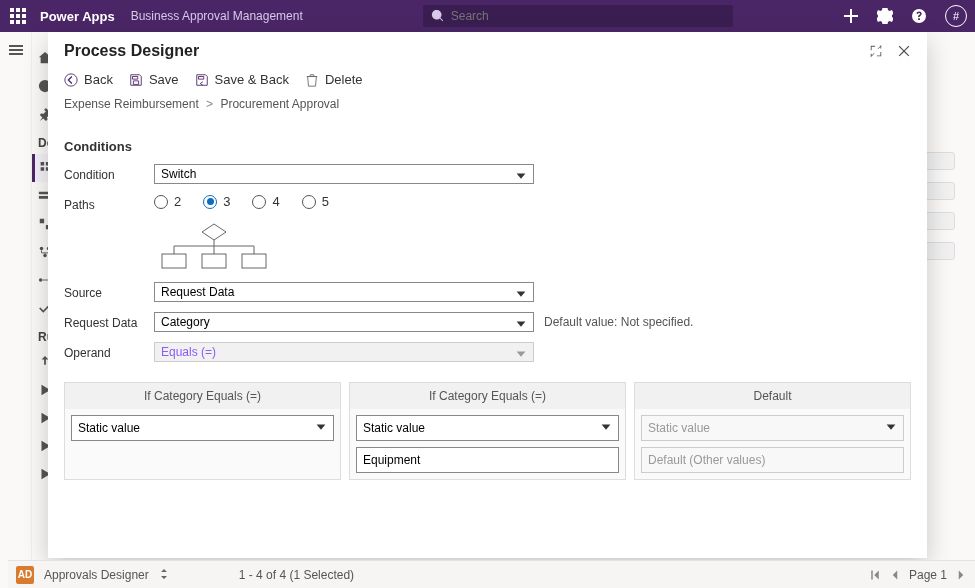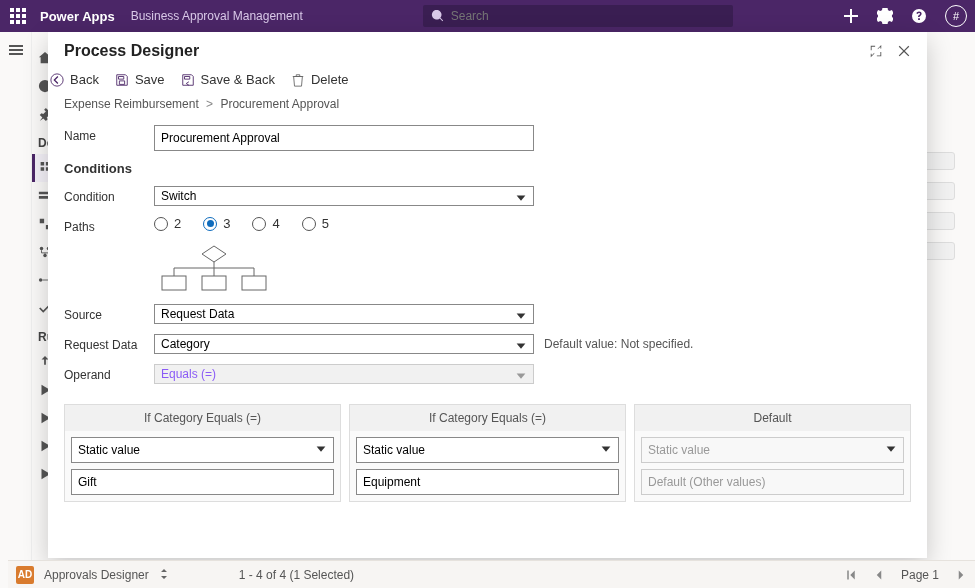--- a/index.html
+++ b/index.html
@@ -31,27 +31,27 @@
   .ghost-content { flex:1; position:relative; padding:10px; }
   .ghost-table-row { position:absolute; right:20px; width:60px; height:18px; background:#f1f1f1; border:1px solid #ddd; border-radius:3px; }
   
   
   .dialog { position: absolute; left: 48px; top: 32px; right: 48px; bottom: 30px; background: #fff; box-shadow: 0 8px 24px rgba(0,0,0,0.2); display:flex; flex-direction:column; }
   .dlg-head { display:flex; align-items:center; padding: 10px 16px 6px; }
   .dlg-title { font-size: 16px; font-weight: 600; color:#222; }
   .dlg-head-right { margin-left:auto; display:flex; gap:14px; }
   .dlg-head-right svg { width:14px; height:14px; fill:#555; cursor:pointer; }
   
-  .dlg-toolbar { display:flex; gap:16px; padding: 6px 2px 10px; border-bottom: none; }
+  .dlg-toolbar { display:flex; gap:16px; padding: 6px 16px 10px; border-bottom: none; }
   .tool-btn { display:flex; align-items:center; gap:6px; font-size:13px; color:#333; cursor:pointer; }
   .tool-btn svg { width:14px; height:14px; fill:#4b2667; }
   .tool-btn.del svg { fill:#666; }
   
   .dlg-body { padding: 0 16px 10px; overflow:auto; flex:1; font-size:13px; color:#333; }
-  .breadcrumb { font-size:12px; color:#555; margin-bottom:14px; }
+  .breadcrumb { font-size:12px; color:#555; margin-bottom:28px; }
   .breadcrumb .sep { margin:0 4px; color:#888;}
   
   .form-row { display:flex; align-items:flex-start; margin-bottom:10px; }
   .form-label { width:90px; padding-top:4px; font-size:12px; color:#333; }
   .text-input { border:1px solid #888; height:26px; padding:0 6px; font-size:12px; width:380px; outline:none; }
   .textarea { border:1px solid #888; height:44px; padding:4px 6px; font-size:12px; width:380px; outline:none; resize:none; }
   .select-wrap { position:relative; width:380px; }
   .select-wrap input { border:1px solid #888; height:20px; padding:0 6px; font-size:12px; width:100%; outline:none; background:#fff; }
   .select-wrap.disabled input { background:#f1f1f1; color:#8b5cf6; border-color:#ccc;}
   .chev { position:absolute; right:6px; top:5px; pointer-events:none; }
@@ -78,21 +78,21 @@
   .cond-col .body { padding:6px; display:flex; flex-direction:column; gap:6px;}
   .cond-col .sel { position:relative; }
   .cond-col .sel input { width:100%; height:26px; border:1px solid #888; padding:0 6px; font-size:12px; background:#fff;}
   .cond-col.disabled .sel input { background:#f8f8f8; color:#999; border-color:#ccc;}
   .cond-col .val input { width:100%; height:26px; border:1px solid #888; padding:0 6px; font-size:12px;}
   .cond-col.disabled .val input { background:#f8f8f8; color:#999; border-color:#ccc;}
   
   
   .statusbar { position:absolute; bottom:0; left:8px; right:0; height:28px; background:#f7f5f3; border-top:1px solid #e6e2dd; display:flex; align-items:center; font-size:12px; color:#555; padding:0 8px; gap:10px;}
   .badge { background:#d97b2e; color:#fff; width:18px; height:18px; font-size:10px; display:flex; align-items:center; justify-content:center; border-radius:2px; font-weight:600;}
-  .sb-right { margin-left:auto; display:flex; align-items:center; gap:16px;}
+  .sb-right { margin-left:auto; display:flex; align-items:center; gap:8px;}
   .sb-right svg { width:12px; height:12px; fill:#888;}
   .updown svg { width:10px; height:10px; fill:#666;}
 </style>
 </head>
 <body>
 
 <div class="appbar">
   <div class="waffle">
     <span></span>
       <span></span>
@@ -275,24 +275,20 @@
     </div>
   </div>
 
   <div class="dlg-body">
     <div class="breadcrumb">
       <span>Expense Reimbursement</span>
       <span class="sep">&gt;</span>
       <span>Procurement Approval</span>
     </div>
 
-    <div class="form-row">
-      <div class="form-label">Name</div>
-      <input class="text-input" value="Procurement Approval" style="">
-    </div>
 
     <div class="section-title">Conditions</div>
 
     <div class="form-row">
       <div class="form-label">Condition</div>
       <div class="select-wrap">
         <input readonly="" value="Switch" style="">
         <span class="chev"><svg viewBox="0 0 16 16">
               <path d="M3 5l5 6 5-6z"></path>
             </svg></span>
@@ -369,21 +365,20 @@
     <div class="cond-row">
       <div class="cond-col">
         <div class="hdr">If Category Equals (=)</div>
         <div class="body">
           <div class="sel">
             <input readonly="" value="Static value" style="">
             <span class="chev"><svg viewBox="0 0 16 16">
                   <path d="M3 5l5 6 5-6z"></path>
                 </svg></span>
           </div>
-          <div class="val"><input value="Gift" style=""></div>
         </div>
       </div>
       <div class="cond-col">
         <div class="hdr">If Category Equals (=)</div>
         <div class="body">
           <div class="sel">
             <input readonly="" value="Static value" style="">
             <span class="chev"><svg viewBox="0 0 16 16">
                   <path d="M3 5l5 6 5-6z"></path>
                 </svg></span>

